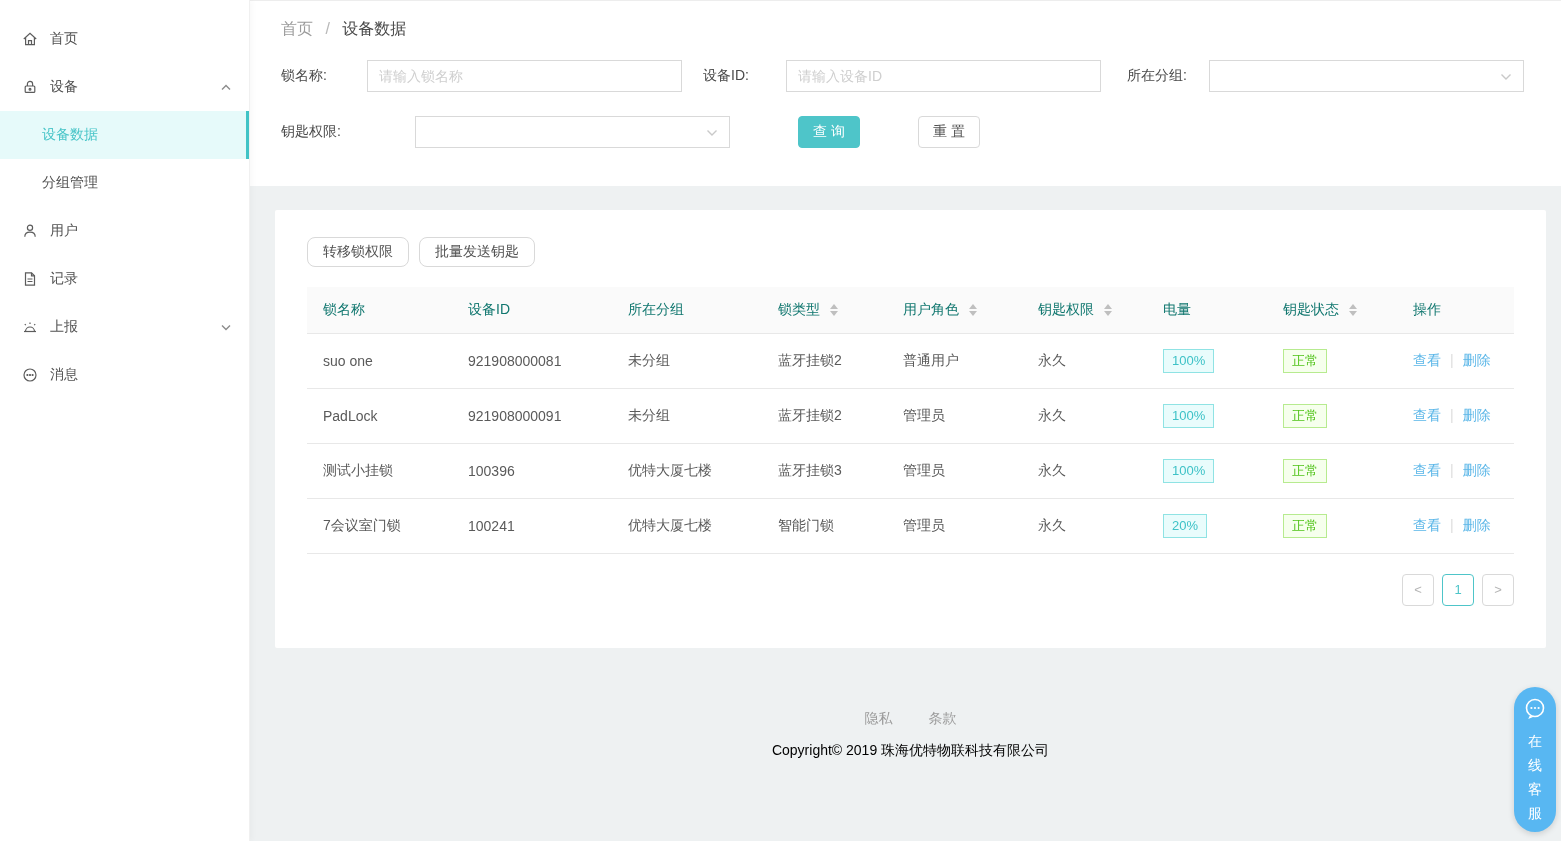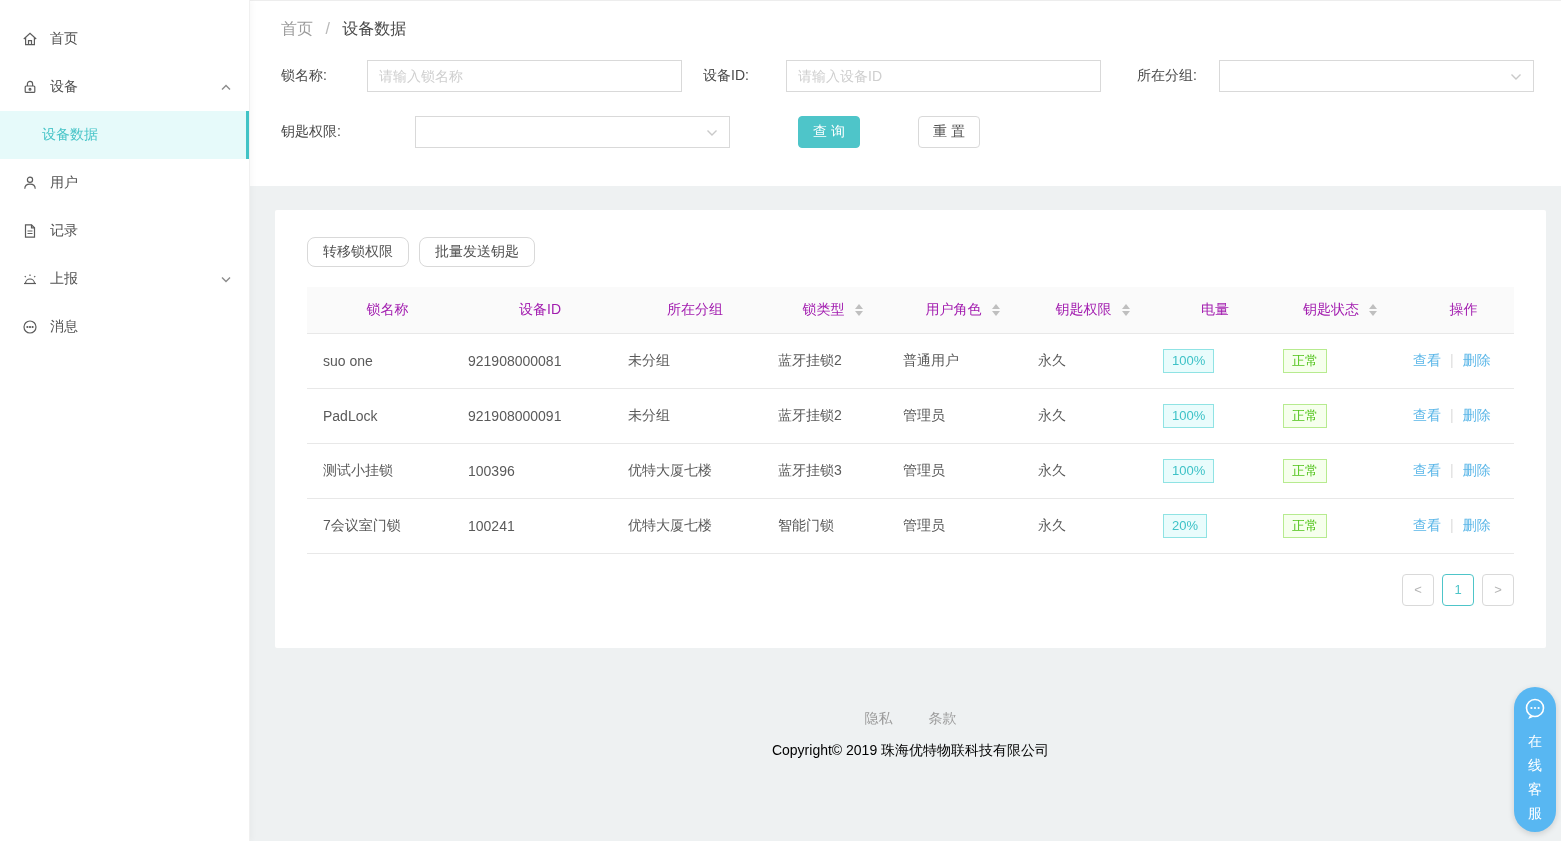--- a/index.html
+++ b/index.html
@@ -21,36 +21,36 @@
   
   .main { flex:1; display:flex; flex-direction:column; }
   .filter-panel { background:#fff; padding:18px 0 38px 31px; border-top:1px solid #ededed; }
   .breadcrumb { margin-bottom:20px; font-size:16px; }
   .breadcrumb .bc-home { color:#9b9b9b; cursor:pointer; }
   .breadcrumb .bc-sep { color:#b8b8b8; margin:0 8px; }
   .breadcrumb .bc-current { color:#484848; }
   .filter-row { display:flex; align-items:center; height:32px; margin-bottom:24px; }
   .filter-row:last-child { margin-bottom:0;gap:48px; }
   .f-label { color:#4a4a4a; }
-  .lw1 { width:86px; } .lw2 { width:83px; margin-left:21px; } .lw3 { width:82px; margin-left:36px; }
+  .lw1 { width:86px; } .lw2 { width:83px; margin-left:21px; } .lw3 { width:82px; margin-left:26px; }
   .f-input, .f-select { width:315px; height:32px; border:1px solid #d9d9d9; border-radius:0; background:#fff; }
   .f-input { padding:0 11px; font-size:14px; color:#555; outline:none; font-family:inherit; }
   .f-input::placeholder { color:#cfcfcf; }
   .f-select { display:flex; align-items:center; justify-content:flex-end; padding-right:11px; cursor:pointer; }
   .btn { height:32px; border-radius:4px; font-size:14px; cursor:pointer; font-family:inherit; }
   .btn-primary { width:62px; background:#4ec5c9; border:1px solid #4ec5c9; color:#fff; margin-left:20px; }
   .btn-default { width:62px; background:#fff; border:1px solid #d9d9d9; color:#515151; margin-left:10px; }
   
   .content-gray { flex:1; background:#eef1f2; padding:24px 15px 0 25px; }
   .card { background:#fff; border-radius:2px; padding:27px 32px 42px 32px; min-height:435px; }
   .toolbar { display:flex; margin-bottom:20px; }
   .tbtn { height:30px; padding:0 15px; background:#fff; border:1px solid #d9d9d9; border-radius:8px; color:#515151; font-size:14px; cursor:pointer; font-family:inherit; }
   .tbtn + .tbtn { margin-left:10px; }
   table { width:100%; border-collapse:collapse; table-layout:fixed; }
-  thead th { background:#fafafa; height:46px; text-align:center; padding-left:16px; color:#a21caf; font-weight:500; font-size:14px; border-bottom:1px solid #e8e8e8; }
+  thead th { background:#fafafa; height:46px; text-align:left; padding-left:16px; color:#0f766e; font-weight:500; font-size:14px; border-bottom:1px solid #e8e8e8; }
   tbody td { height:55px; padding-left:16px; color:#5a5a5a; border-bottom:1px solid #e8e8e8; font-size:14px; }
   .sorter { display:inline-flex; flex-direction:column; margin-left:10px; vertical-align:middle; cursor:pointer; }
   .caret-up { width:0; height:0; border-left:4px solid transparent; border-right:4px solid transparent; border-bottom:5px solid #bfbfbf; margin-bottom:2px; }
   .caret-down { width:0; height:0; border-left:4px solid transparent; border-right:4px solid transparent; border-top:5px solid #bfbfbf; }
   .badge { display:inline-block; padding:2px 8px; border-radius:0; font-size:13px; line-height:18px; }
   .badge-battery { background:#e9fcfc; border:1px solid #8fe3e4; color:#3ec2c7; }
   .badge-status { background:#f6ffed; border:1px solid #b7eb8f; color:#52c41a; }
   .link { color:#5ab6e8; cursor:pointer; text-decoration:none; }
   .act-sep { color:#dcdcdc; margin:0 9px; }
   .pagination { display:flex; justify-content:flex-end; margin-top:20px; }
@@ -89,20 +89,23 @@
     </span>
     <span class="mi-label">设备</span>
     <span class="mi-arrow">
       <svg width="10" height="7" viewBox="0 0 10 7" fill="none" stroke="#8c8c8c" stroke-width="1.4">
           <path d="M1 5.5 L5 1.5 L9 5.5"></path>
         </svg>
     </span>
   </div>
   <div class="submenu-item active">
     <span>设备数据</span>
+  </div>
+  <div class="submenu-item">
+    <span>分组管理</span>
   </div>
   <div class="menu-item">
     <span class="mi-icon">
       <svg width="16" height="16" viewBox="0 0 16 16" fill="none" stroke="#5c5c5c" stroke-width="1.2">
         <circle cx="8" cy="4.8" r="2.6"></circle>
           <path d="M2.8 13.8 c0-3.1 2.3-4.7 5.2-4.7 s5.2 1.6 5.2 4.7"></path>
       </svg>
     </span>
     <span class="mi-label">用户</span>
   </div>

